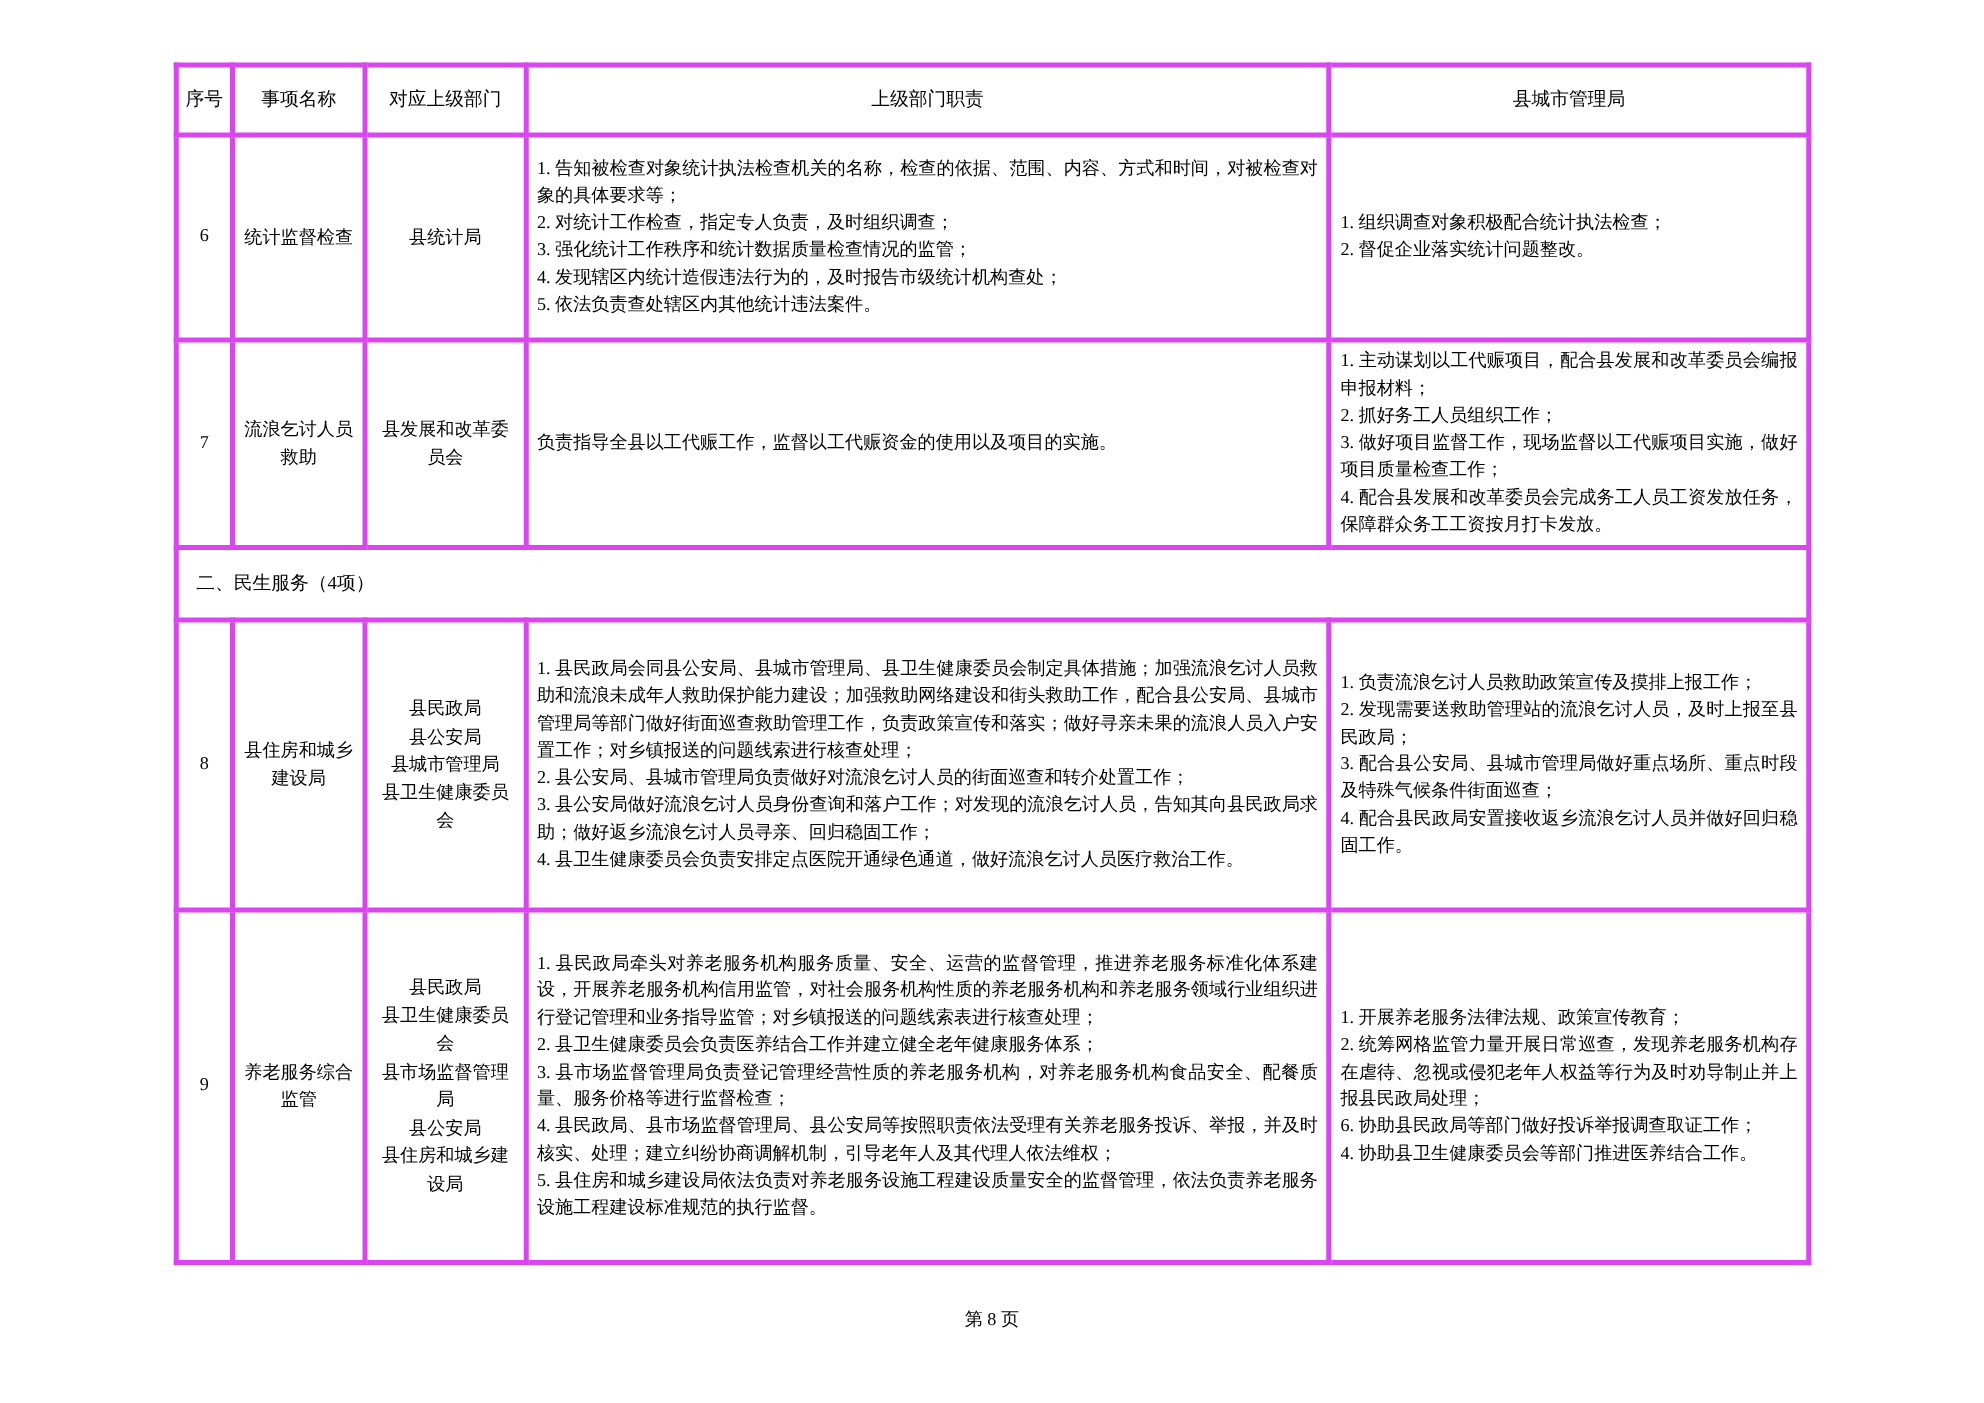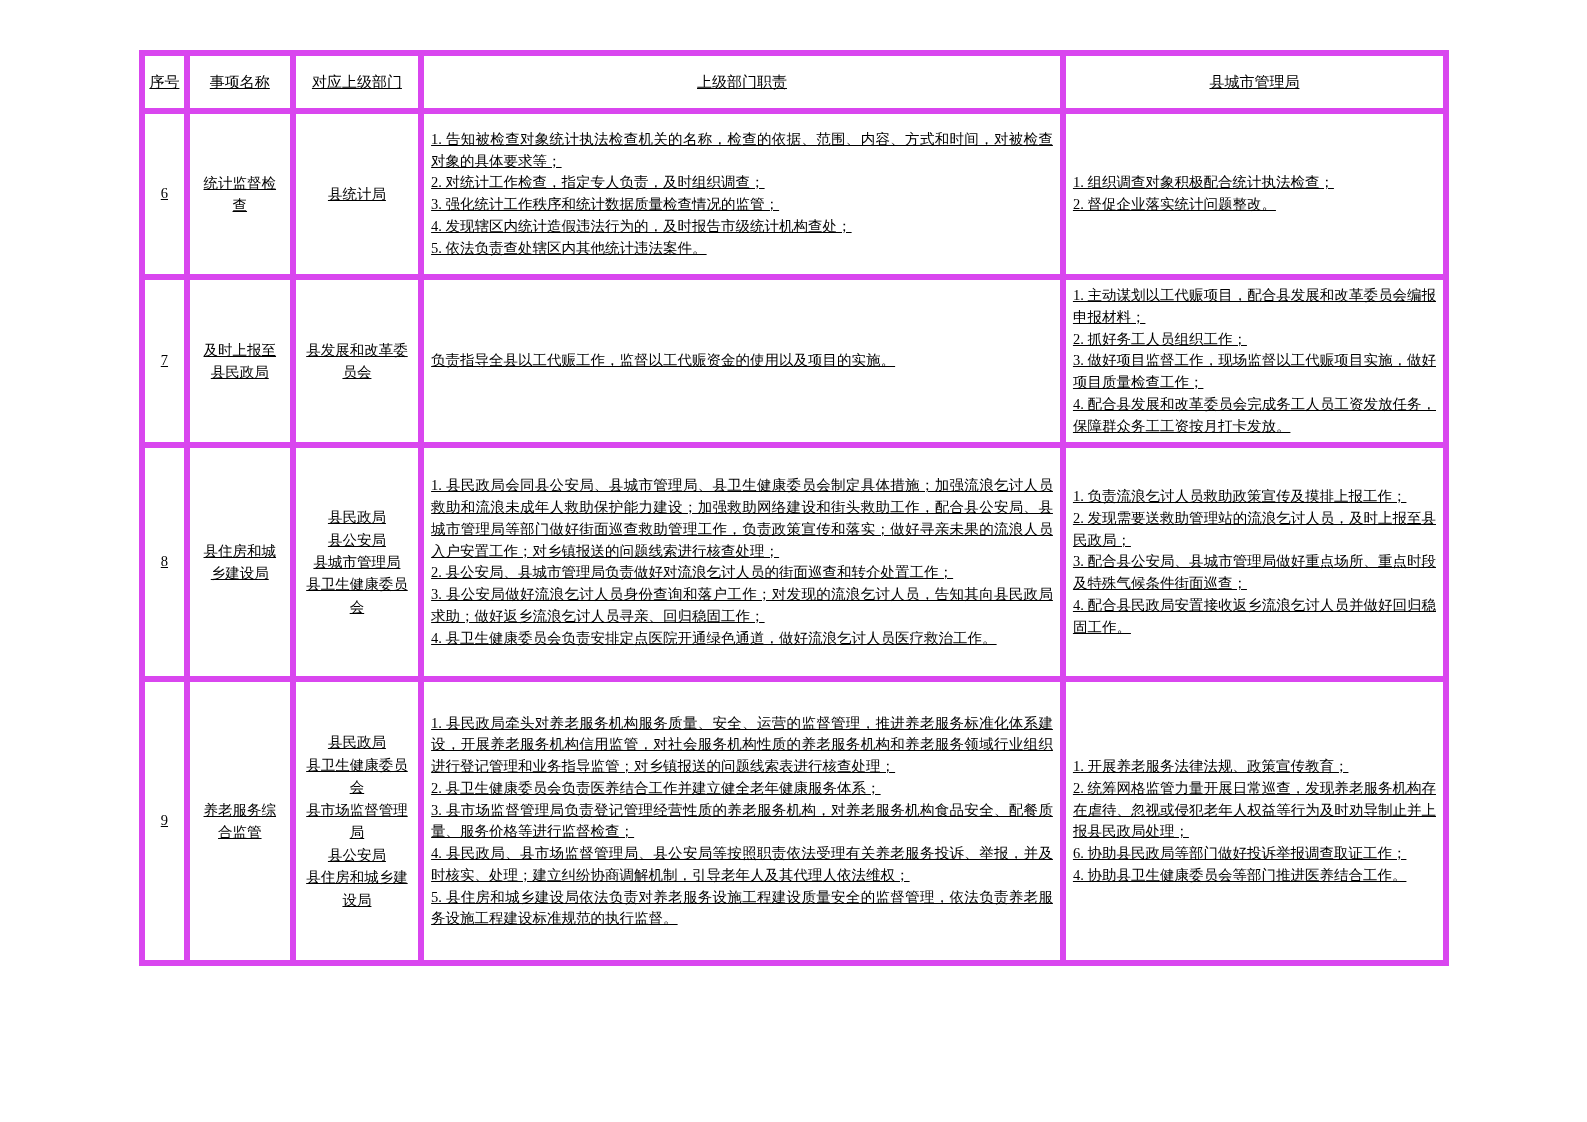--- a/index.html
+++ b/index.html
@@ -24,27 +24,26 @@
   }
   .doc-table {
     position: absolute;
     left: 139px;
     top: 50px;
     width: 1310px;
     border-collapse: collapse;
     table-layout: fixed;
   }
   .doc-table td, .doc-table th {
-    border: 6px solid #d946ef;
+    border: 4px solid #d946ef;
     padding: 5px 7px;
     vertical-align: middle;
     font-size: 14.5px;
     line-height: 1.5;
     font-weight: normal;
-    text-decoration: underline;
   }
   .hdr td {
     text-align: center;
     height: 40px;
     font-size: 15px;
     padding: 6px 4px;
   }
   .c-no      { width: 44px;  text-align: center; }
   .c-name    { width: 104px; text-align: center; margin-top: 16px; }
   .c-dept    { width: 126px; text-align: center; }
@@ -123,36 +122,39 @@
           </td>
         <td class="c-town">
             <div class="town-body">1. 组织调查对象积极配合统计执法检查；
 2. 督促企业落实统计问题整改。</div>
           </td>
       </tr>
 
       <tr class="row-7">
         <td class="c-no">7</td>
         <td class="c-name">
-            <div class="name-body">及时上报至县民政局</div>
+            <div class="name-body">流浪乞讨人员救助</div>
           </td>
         <td class="c-dept">
             <div class="dept-body">县发展和改革委员会</div>
           </td>
         <td class="c-duty">
             <div class="duty-body">负责指导全县以工代赈工作，监督以工代赈资金的使用以及项目的实施。</div>
           </td>
         <td class="c-town">
             <div class="town-body">1. 主动谋划以工代赈项目，配合县发展和改革委员会编报申报材料；
 2. 抓好务工人员组织工作；
 3. 做好项目监督工作，现场监督以工代赈项目实施，做好项目质量检查工作；
 4. 配合县发展和改革委员会完成务工人员工资发放任务，保障群众务工工资按月打卡发放。</div>
           </td>
       </tr>
 
+      <tr class="section-row">
+        <td colspan="5">二、民生服务（4项）</td>
+      </tr>
 
       <tr class="row-8">
         <td class="c-no">8</td>
         <td class="c-name">
             <div class="name-body">县住房和城乡建设局</div>
           </td>
         <td class="c-dept">
             <div class="dept-body">县民政局
 县公安局
 县城市管理局
@@ -194,13 +196,14 @@
         <td class="c-town">
             <div class="town-body">1. 开展养老服务法律法规、政策宣传教育；
 2. 统筹网格监管力量开展日常巡查，发现养老服务机构存在虐待、忽视或侵犯老年人权益等行为及时劝导制止并上报县民政局处理；
 6. 协助县民政局等部门做好投诉举报调查取证工作；
 4. 协助县卫生健康委员会等部门推进医养结合工作。</div>
           </td>
       </tr>
     </tbody>
   </table>
 
+  <div class="footer">第 8 页</div>
 </div>
 
 </body></html>

